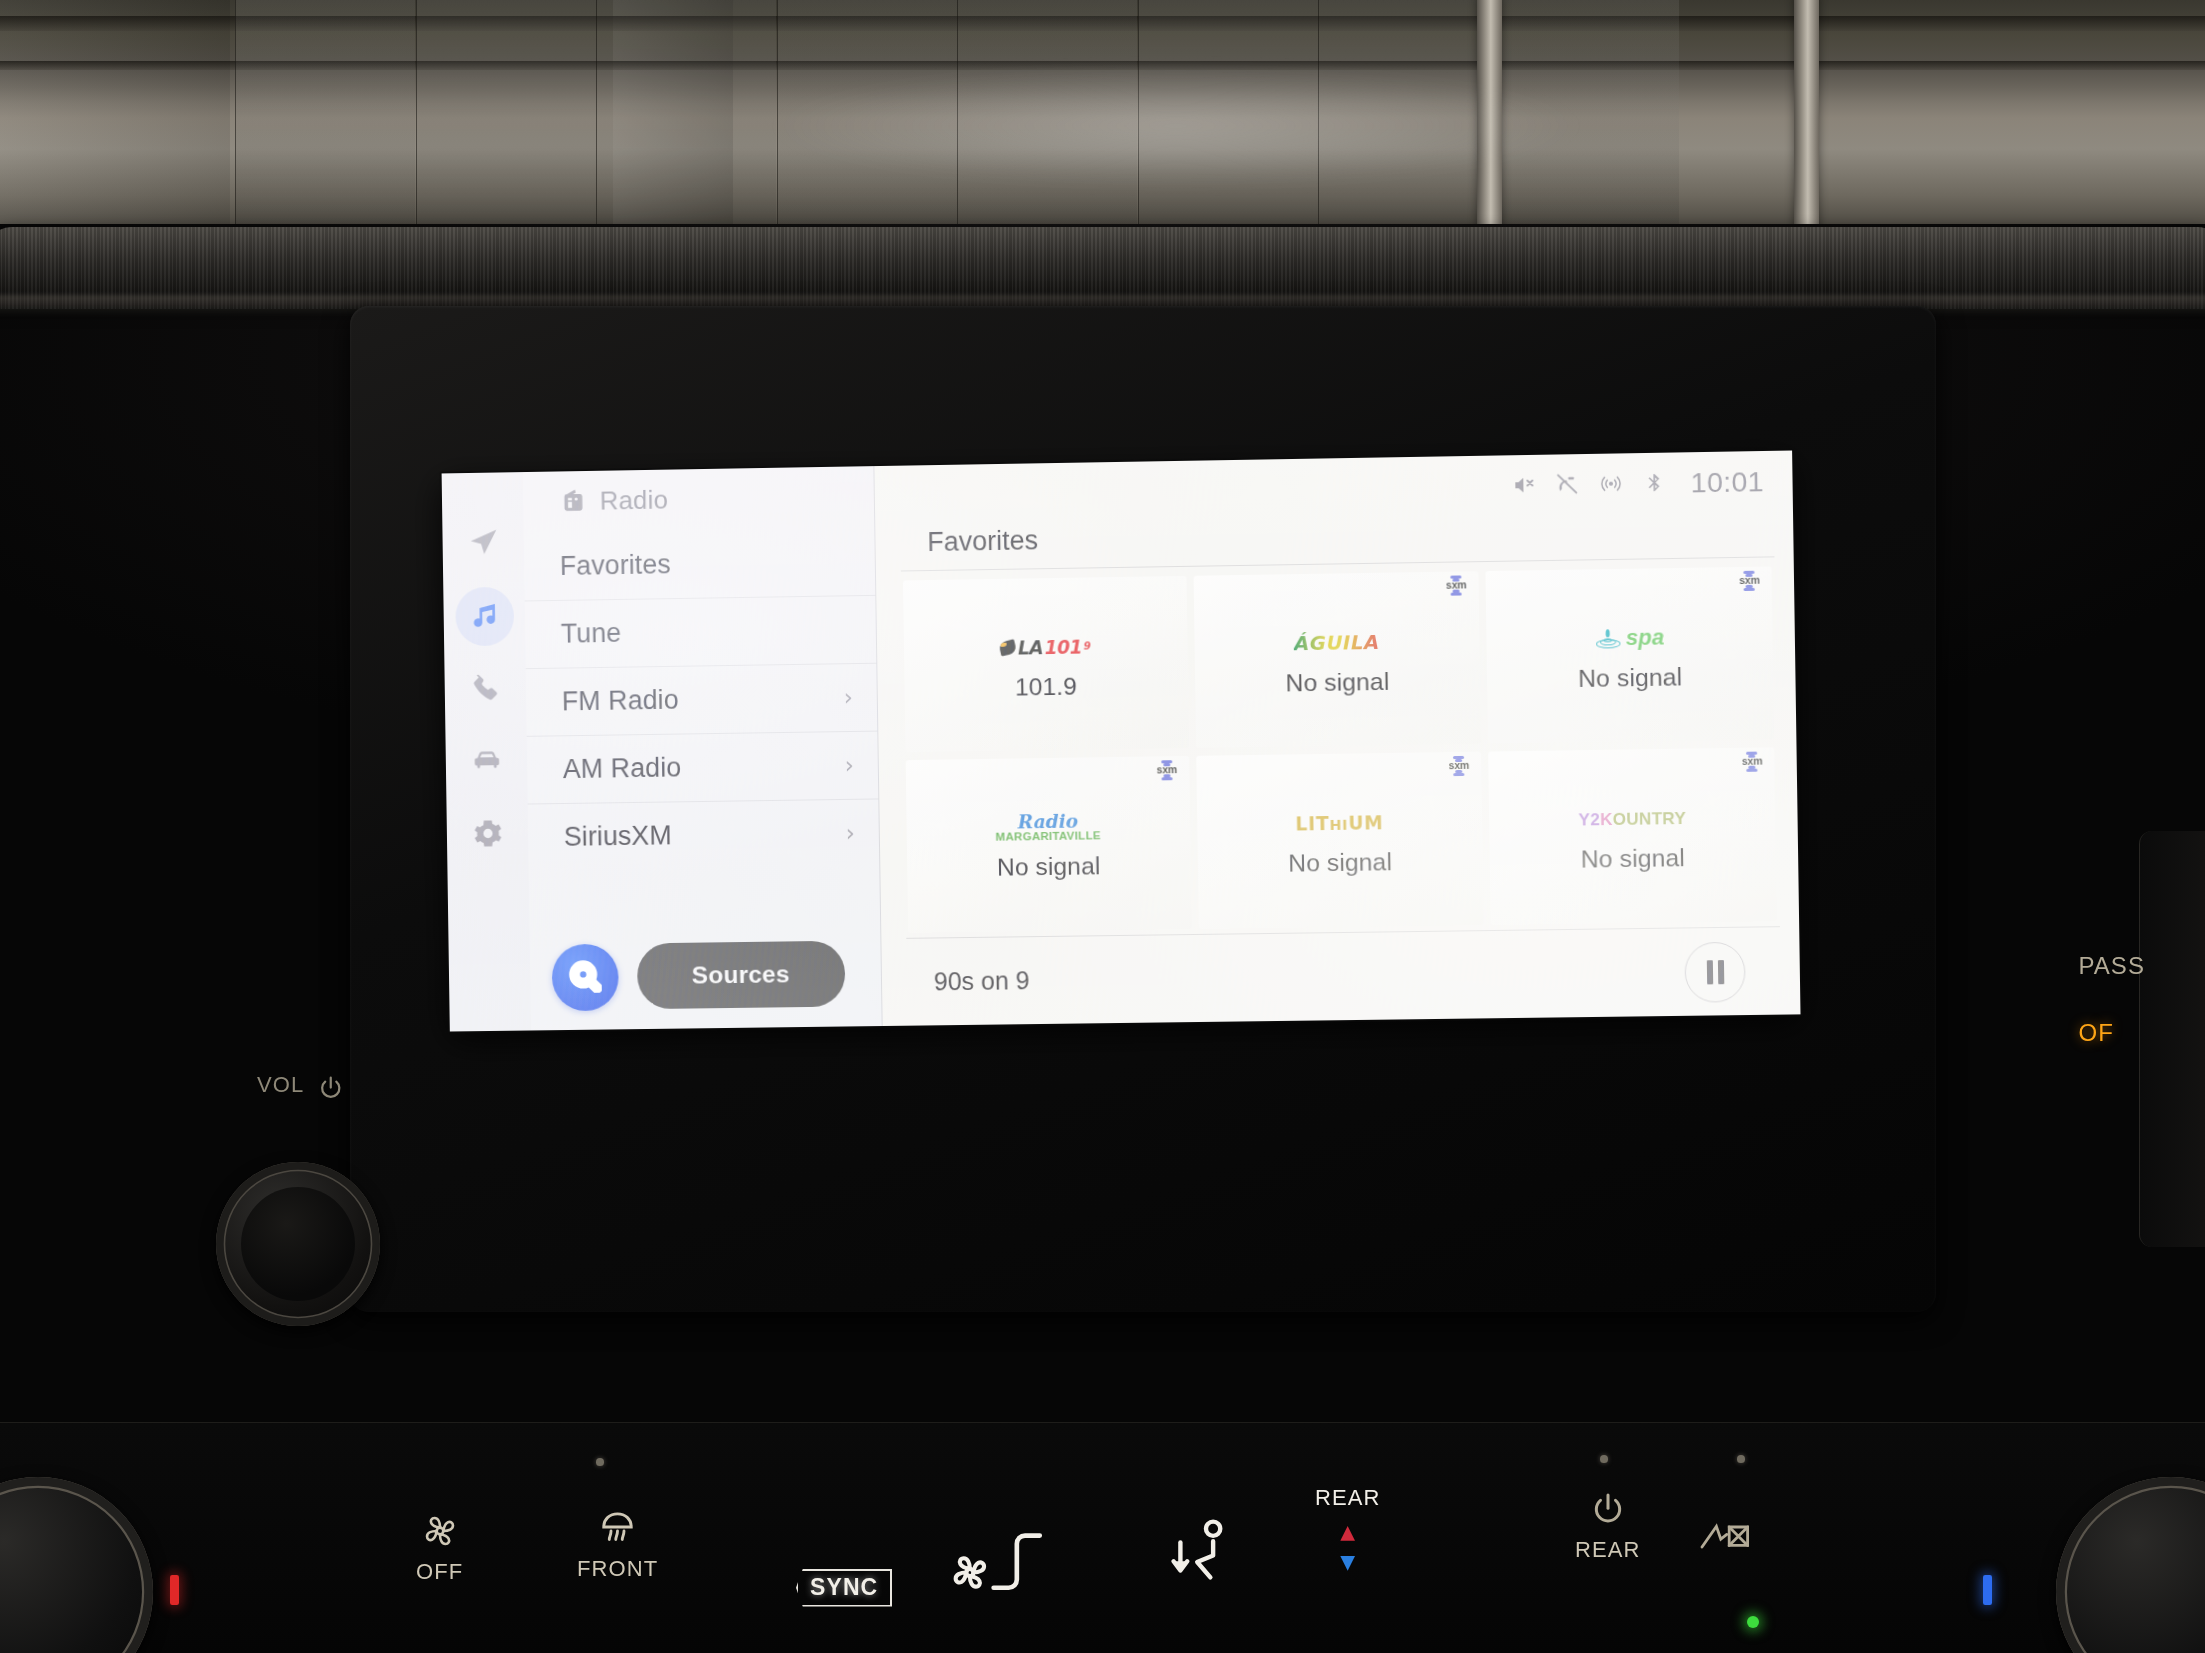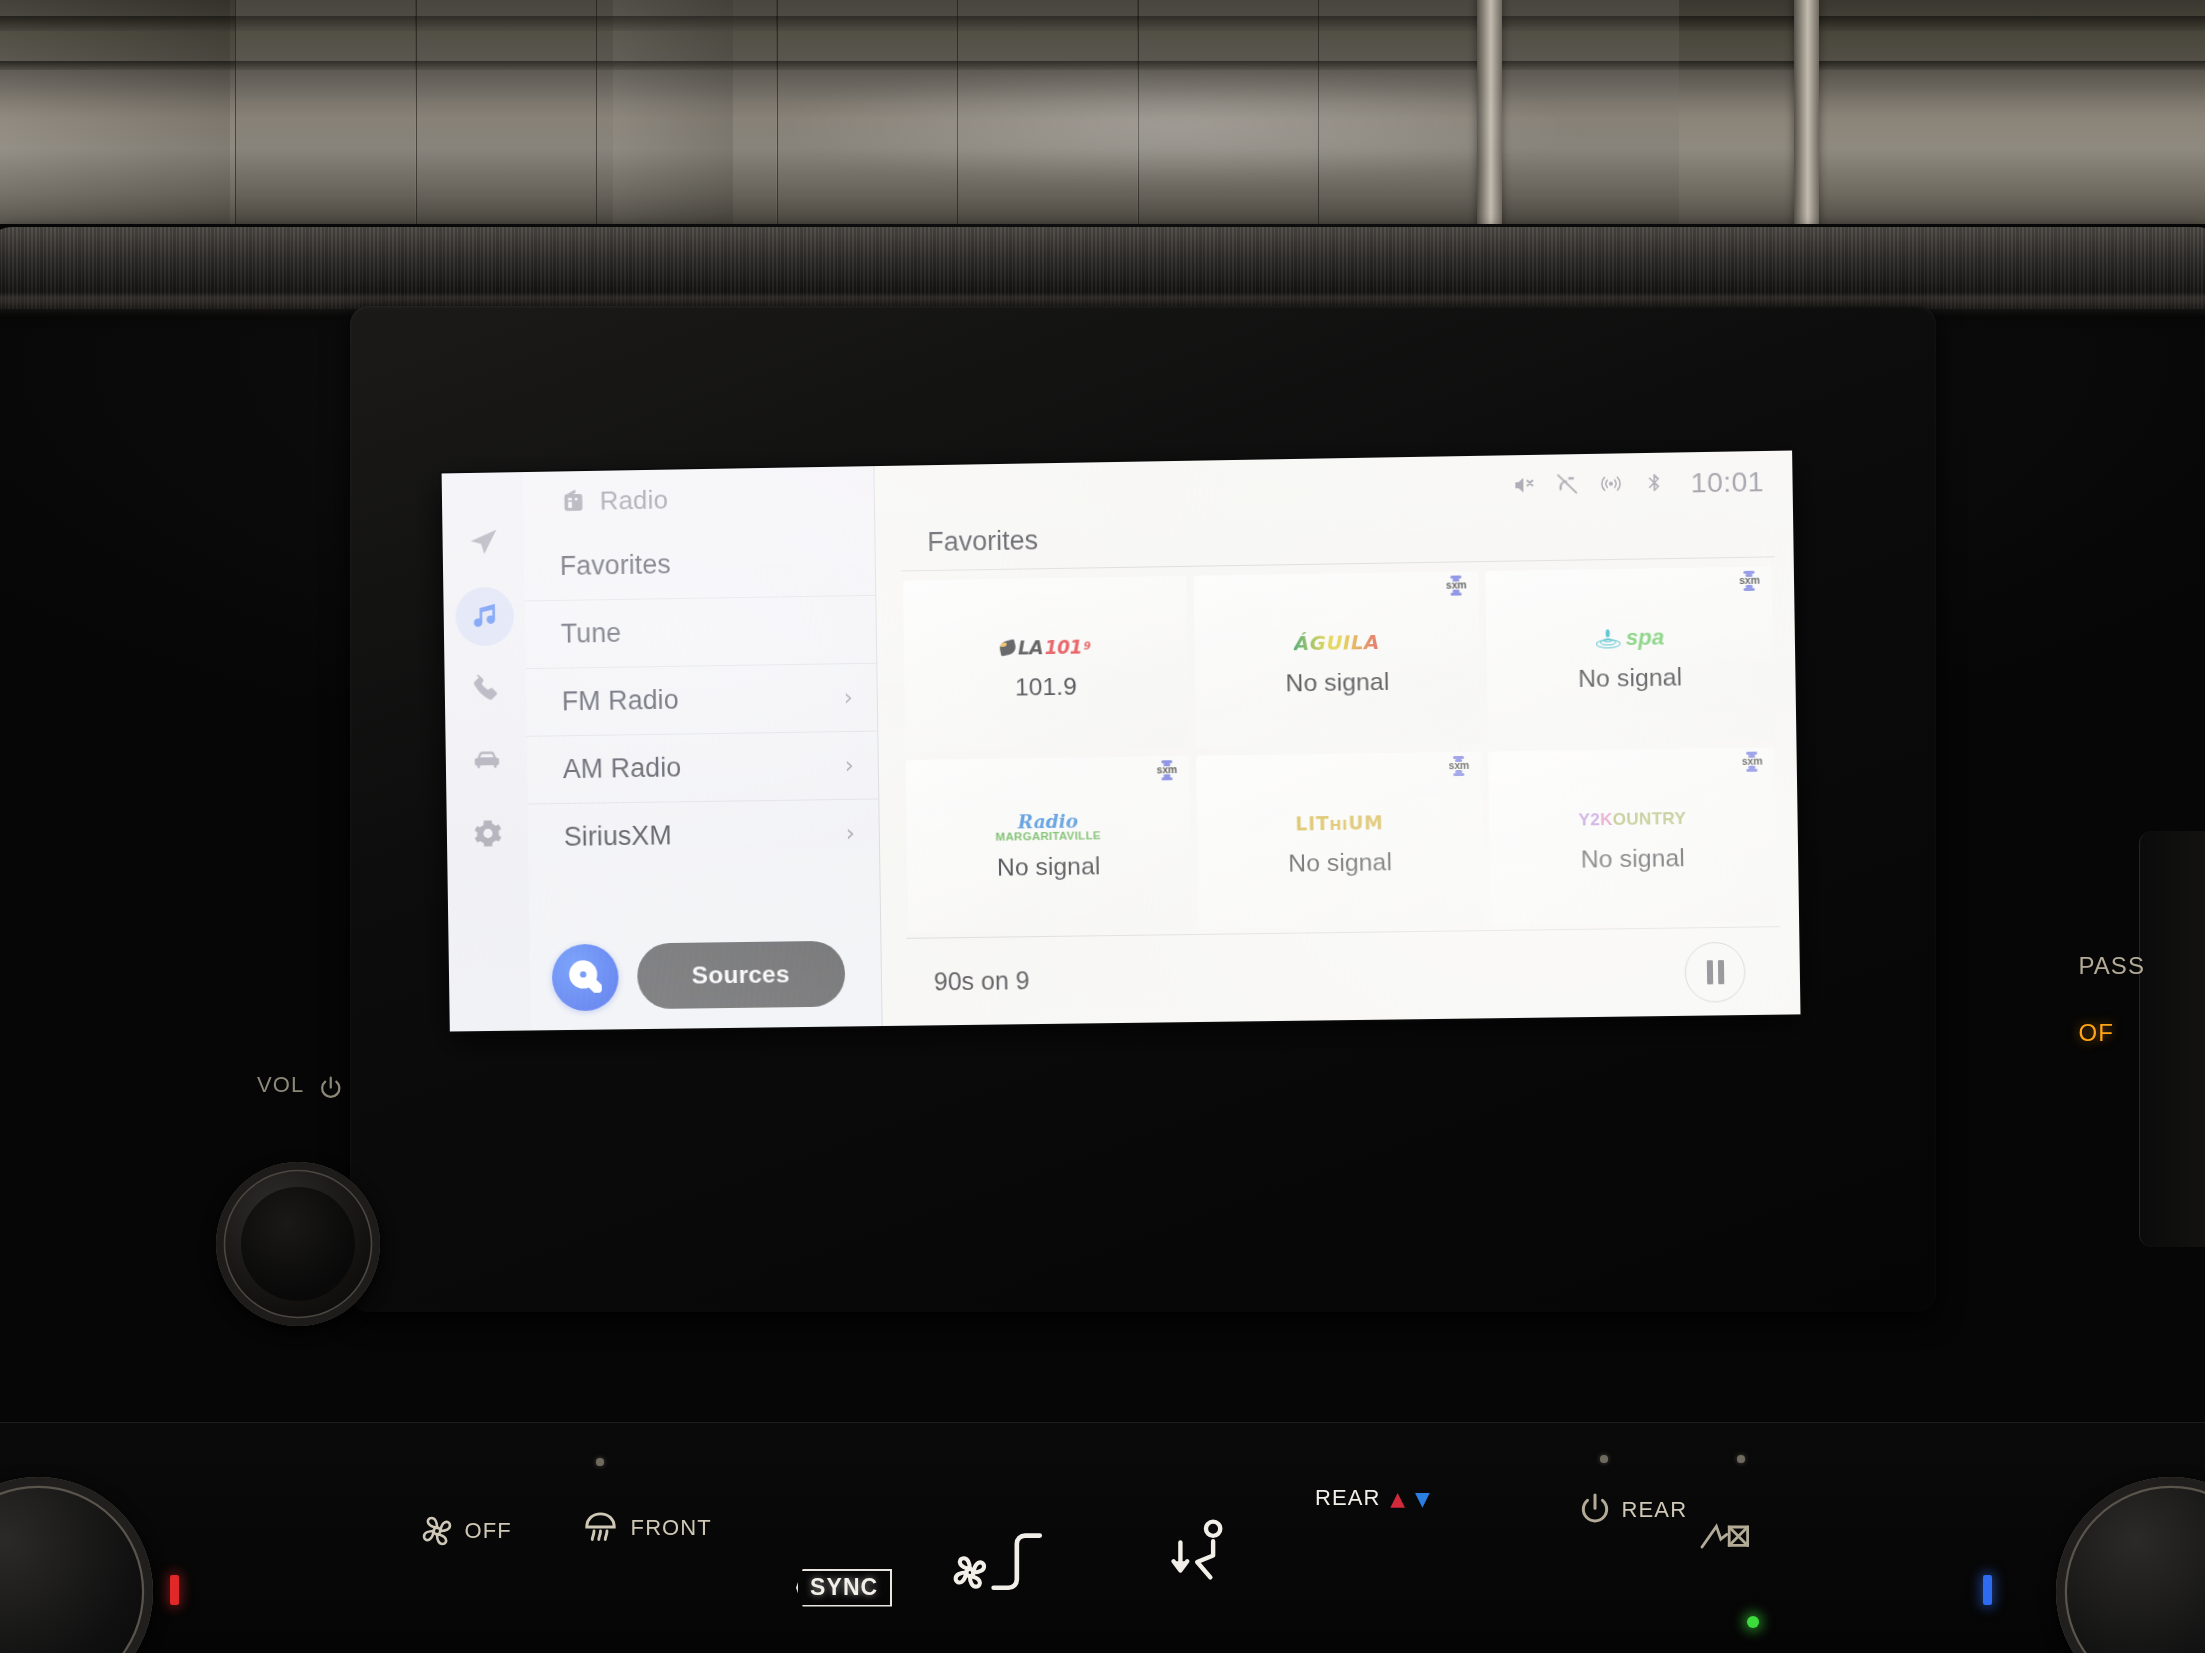--- a/index.html
+++ b/index.html
@@ -300,21 +300,21 @@
     background: radial-gradient(circle at 35% 28%, #2b2a28, #101010 60%, #050505 100%);
     box-shadow: inset 0 0 0 8.8px #201f1d, inset 0 0 0 11px #5a554c, 0 5.5px 16.4px rgba(0,0,0,.9);
   }
 
   .climate-strip {
     position: absolute; left: 0; top: 1422px; width: 2205px; height: 232px;
     background: linear-gradient(180deg,#0a0a0a,#050505);
     border-top: 1.1px solid rgba(90,85,76,.30);
   }
   .btn-hw {
-    position: absolute; display: flex; flex-direction: row;
+    position: absolute; display: flex; flex-direction: column;
     align-items: center; justify-content: center; gap: 6.6px;
     color: #cfc8b6;
   }
   .btn-hw .cap { font-size: 22px; letter-spacing: 1.1px; color: #cfc8b6; }
   .btn-hw svg { display: block; }
 
   .sync-pill {
     position: absolute; display: flex; align-items: center; justify-content: center;
     border: 2.2px solid #e9e6df; color: #f2efe8; font-size: 23px; font-weight: 700;
     letter-spacing: 1.1px; padding: 3.3px 12px;

